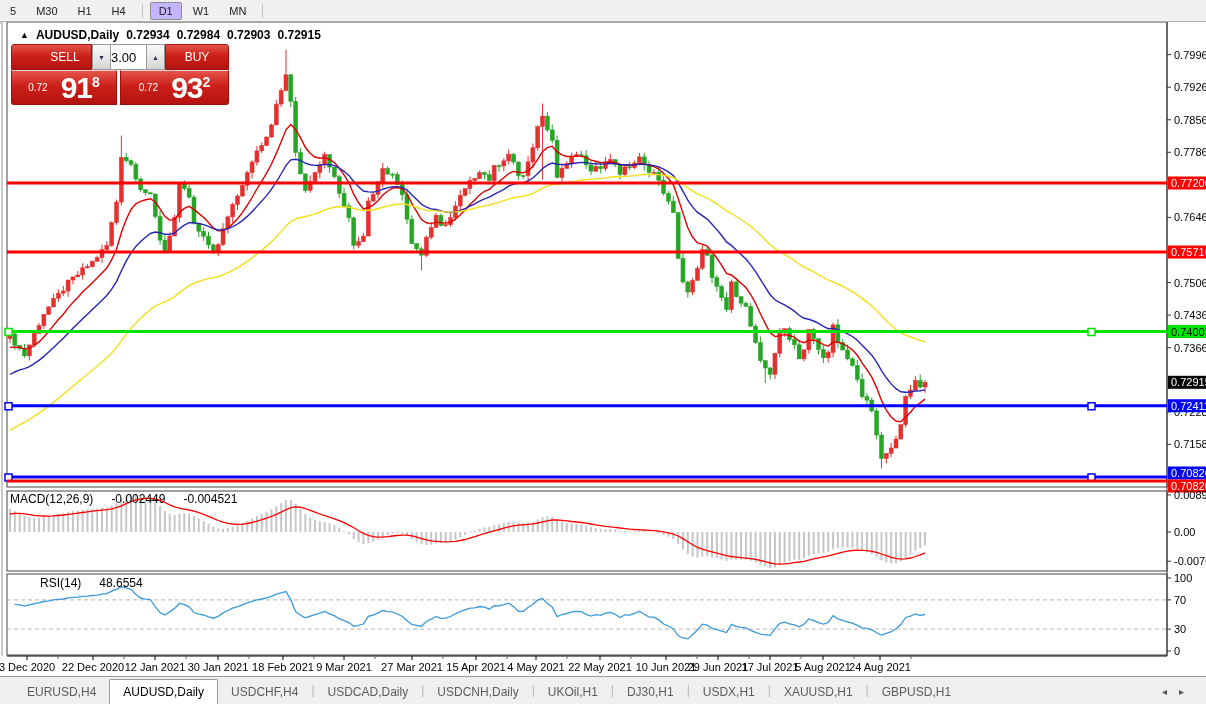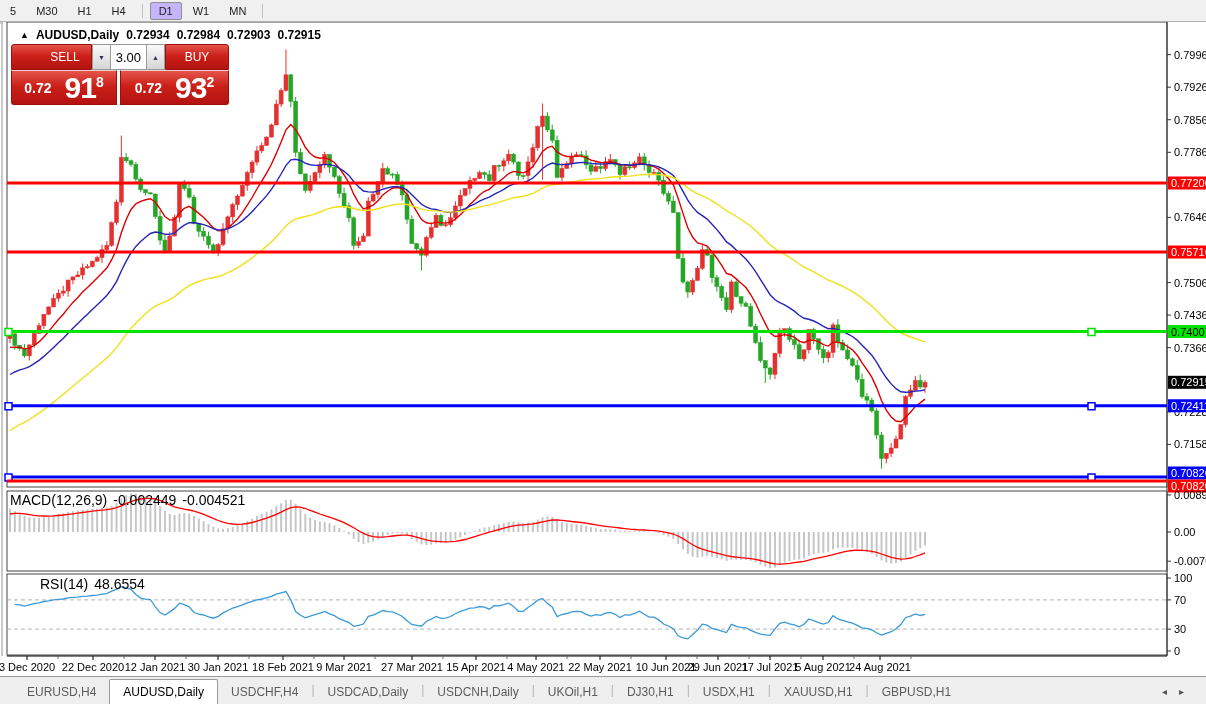--- a/index.html
+++ b/index.html
@@ -18,30 +18,30 @@
   #title .tri{font-size:9px;}
   
   #oneclick{position:absolute;left:11px;top:22px;width:218px;}
   #oc-row1{display:flex;height:26px;}
   .oc-red{background:linear-gradient(180deg,#e4554b 0%,#cc2019 45%,#b31310 100%);border:1px solid #9e100c;color:#fff;}
   #oc-sell{width:52px;border-radius:3px 0 0 0;display:flex;align-items:center;justify-content:center;font-size:12px;padding-left:27px;}
   #oc-buy{width:62px;border-radius:0 3px 0 0;display:flex;align-items:center;justify-content:center;font-size:12px;}
   .oc-spin{width:17px;background:linear-gradient(180deg,#fafafa,#d5d5d5);border:1px solid #9a9a9a;
     display:flex;align-items:center;justify-content:center;font-size:7px;color:#335;}
   #oc-lots{flex:1;border-top:1px solid #9a9a9a;border-bottom:1px solid #9a9a9a;border-left:none;border-right:none;
-    text-align:right;font-size:13px;padding:0 5px 0 0;outline:none;min-width:0;background:#fff;color:#000;}
+    text-align:left;font-size:13px;padding:0 5px 0 0;outline:none;min-width:0;background:#fff;color:#000;}
   #oc-row2{display:flex;height:35px;margin-top:0;}
   .oc-price{border-top:1px solid rgba(255,255,255,.8);display:flex;align-items:center;justify-content:center;color:#fff;}
   #oc-bid{width:106px;border-radius:0 0 0 3px;}
   #oc-ask{width:109px;margin-left:3px;border-radius:0 0 3px 0;}
-  .oc-small{font-size:14px;font-weight:bold;margin-right:1px;}
+  .oc-small{font-size:10px;font-weight:normal;margin-right:1px;}
   .oc-big{font-size:30px;font-weight:bold;line-height:30px;letter-spacing:-1px;margin-left:12px;}
   .oc-sup{font-size:14px;font-weight:bold;align-self:flex-start;margin-top:3px;}
   
-  .pane-header{position:absolute;font-size:14px;color:#000;display:flex;gap:6px;}
+  .pane-header{position:absolute;font-size:12px;color:#000;display:flex;gap:18px;}
   
   #tabbar{position:absolute;left:0;top:676px;width:1206px;height:28px;background:#efefef;
     border-top:1px solid #9a9a9a;display:flex;align-items:flex-end;font-size:12px;color:#5c5c5c;padding-left:14px;box-sizing:border-box;}
   .tab{padding:5px 13px;white-space:nowrap;cursor:default;}
   .tab.active{background:#fff;border:1px solid #999;border-bottom:1px solid #fff;border-radius:2px 2px 0 0;color:#000;margin-bottom:-1px;}
   .tab-sep{color:#b5b5b5;align-self:center;padding-bottom:2px;}
   #tab-arrows{position:absolute;right:10px;bottom:7px;color:#555;font-size:10px;letter-spacing:12px;}
 </style>
 </head>
 <body>

